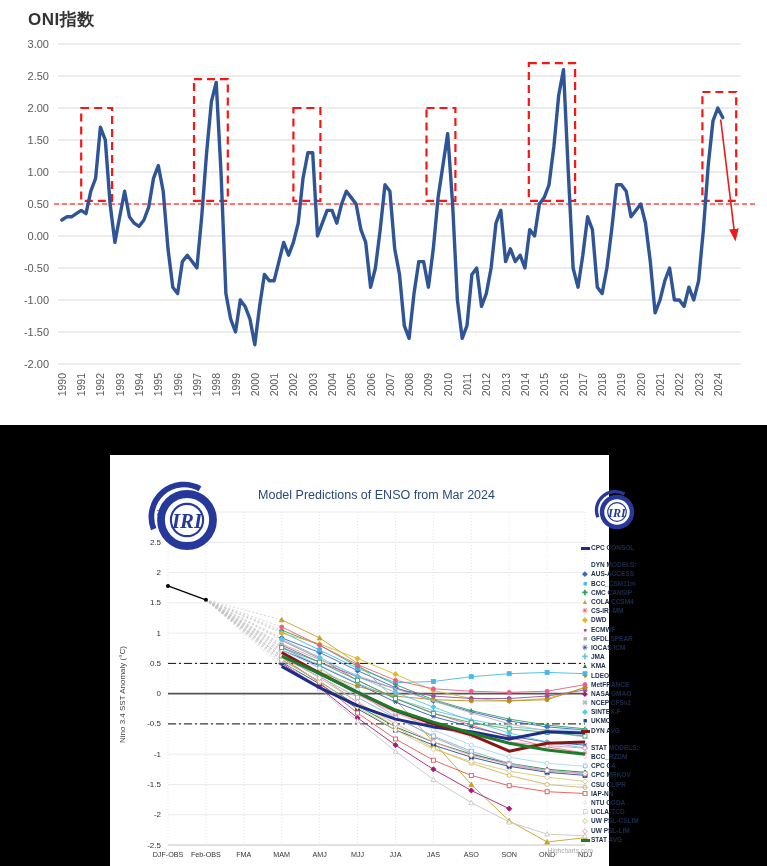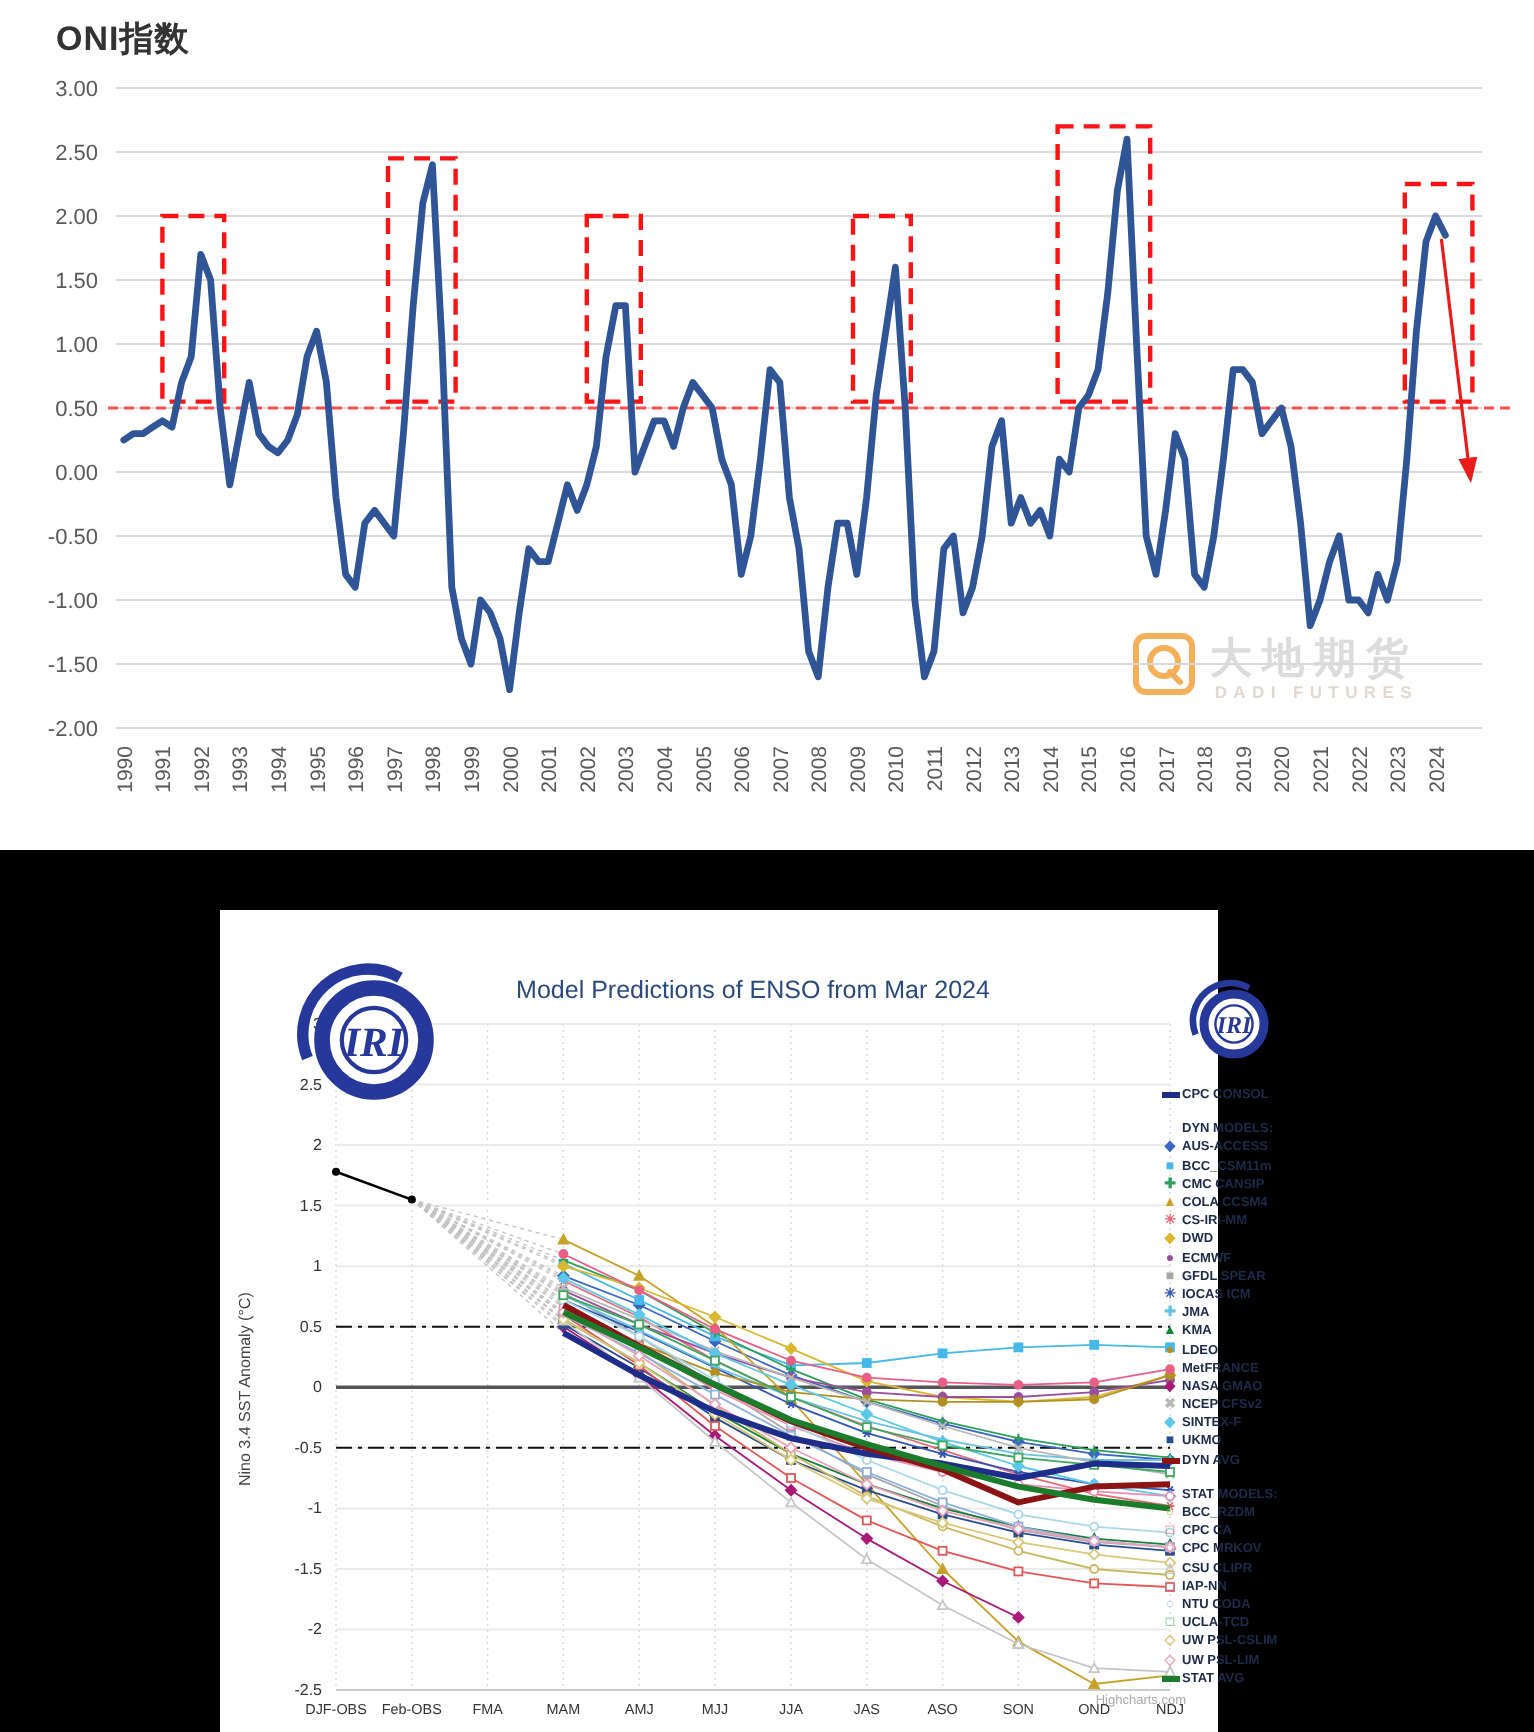--- a/index.html
+++ b/index.html
@@ -1,17 +1,17 @@
 <!DOCTYPE html>
 <html><head>
 <meta charset="utf-8">
 <style>
   html,body{margin:0;padding:0;}
   body{width:767px;height:866px;background:#fff;font-family:"Liberation Sans",sans-serif;position:relative;overflow:hidden;}
-  #top-chart{position:absolute;left:0;top:0;width:767px;height:517px;background:#fff;text-align:right;}
+  #top-chart{position:absolute;left:0;top:0;width:767px;height:517px;background:#fff;}
   #oni-title{position:absolute;left:28px;top:8px;font-size:17px;font-weight:bold;color:#333;letter-spacing:.5px;}
   #watermark{position:absolute;left:566px;top:316px;display:flex;align-items:center;gap:7px;opacity:.85;}
   .wm-text{display:flex;flex-direction:column;line-height:1;}
   .wm-zh{font-size:21px;font-weight:bold;color:#d6d6d6;letter-spacing:5px;}
   .wm-en{font-size:8.5px;font-weight:bold;color:#ddd2c6;letter-spacing:3.2px;margin-top:2px;}
   #oni-svg{position:absolute;left:0;top:0;}
   #bottom-section{position:absolute;left:0;top:425px;width:767px;height:441px;background:#000;}
   #card{position:absolute;left:110px;top:30px;width:499px;height:411px;background:#fff;}
   #plume-title{position:absolute;left:58px;top:33px;width:417px;text-align:center;font-size:12.5px;color:#2a4a7b;}
   #plume-ylabel{position:absolute;left:8px;top:288px;transform:rotate(-90deg);transform-origin:0 0;font-size:8px;color:#444;white-space:nowrap;}
@@ -23,31 +23,20 @@
   .lg-head{height:9.2px;display:flex;align-items:center;padding-left:12px;font-size:6.5px;font-weight:bold;color:#1c2b4a;white-space:nowrap;}
   .lg-gap{height:8px;}
   #hc-credit{position:absolute;right:16px;top:392px;font-size:6.5px;color:#aaa;}
 </style>
 </head>
 <body>
 
 <div id="page">
   <section id="top-chart">
     <div id="oni-title">ONI指数</div>
-    <div id="watermark">
-      <span class="wm-logo"><svg width="32" height="32" viewBox="0 0 32 32">
-       <rect x="2" y="2" width="28" height="28" rx="5" fill="none" stroke="#f2a33c" stroke-width="3"></rect>
-       <circle cx="16" cy="15" r="7" fill="none" stroke="#f2a33c" stroke-width="3"></circle>
-       <path d="M19 20 L24 25" stroke="#f2a33c" stroke-width="3" stroke-linecap="round"></path>
-     </svg></span>
-      <span class="wm-text">
-        <span class="wm-zh">大地期货</span>
-        <span class="wm-en">DADI FUTURES</span>
-      </span>
-    </div>
     <svg id="oni-svg" width="767" height="425">
         <defs>
           <marker id="arr" markerWidth="9" markerHeight="8" refX="6.5" refY="3" orient="auto">
             <path d="M0,0 L8,3 L0,6 Z" fill="#e81c1c"></path>
           </marker>
         </defs>
         <line x1="58" y1="44.0" x2="741" y2="44.0" stroke="#d9d9d9" stroke-width="1"></line>
         <text x="49" y="48.0" text-anchor="end" font-size="11" fill="#595959">3.00</text>
         <line x1="58" y1="76.0" x2="741" y2="76.0" stroke="#d9d9d9" stroke-width="1"></line>
         <text x="49" y="80.0" text-anchor="end" font-size="11" fill="#595959">2.50</text>

